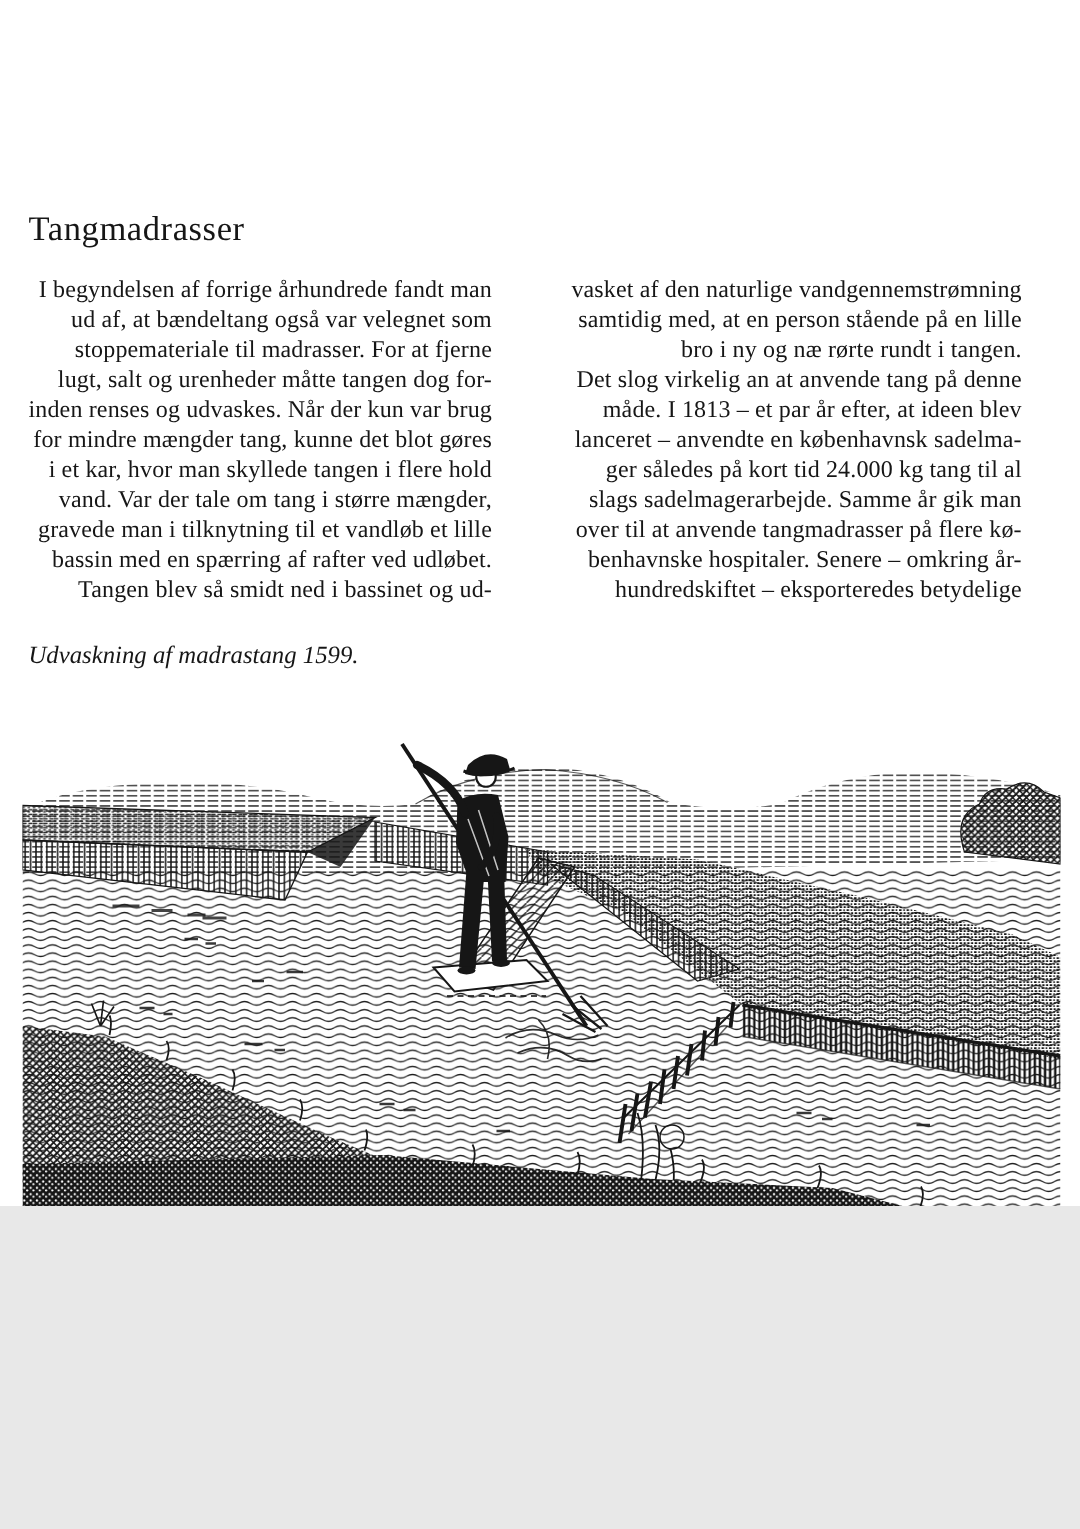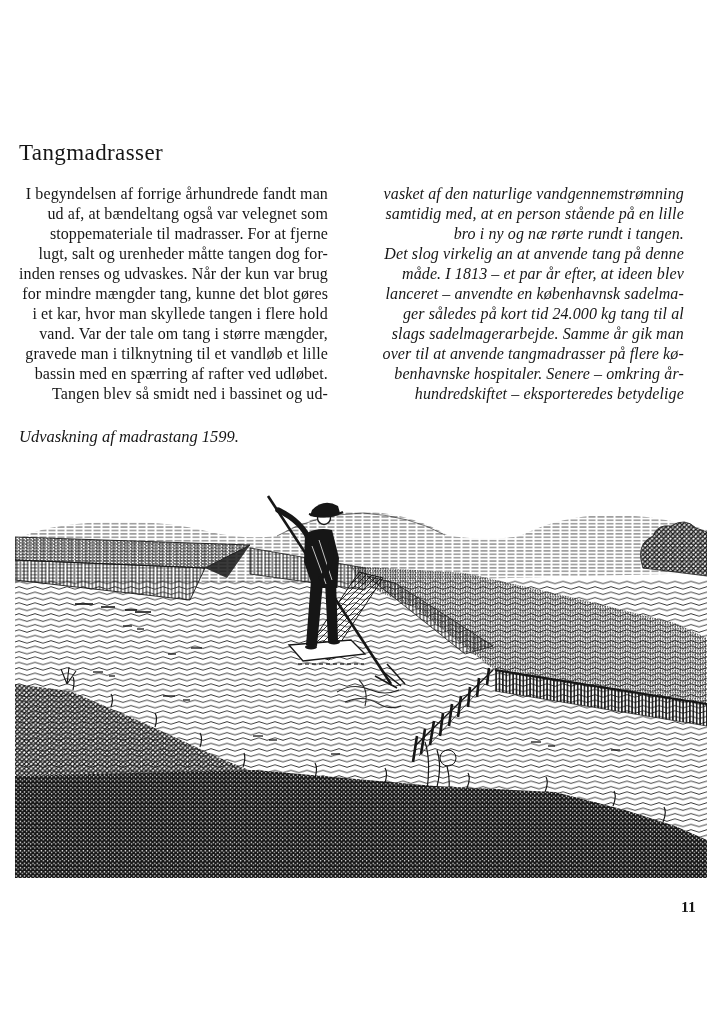--- a/index.html
+++ b/index.html
@@ -1,19 +1,19 @@
 <!DOCTYPE html>
 <html><head>
 <meta charset="utf-8">
 <style>
   html, body { margin: 0; padding: 0; background: #e8e8e8; }
   .page {
     position: relative;
     width: 720px;
-    height: 1019px;
+    height: 804px;
     margin: 0 auto;
     background: #ffffff;
     font-family: "Liberation Serif", serif;
     color: #161616;
     overflow: hidden;
   }
   .abs { position: absolute; }
   .heading {
     left: 19px; top: 140px;
     font-size: 23px;
@@ -25,21 +25,21 @@
     margin: 0;
     font-family: "Liberation Serif", serif;
     font-size: 16px;
     line-height: 20px;
     letter-spacing: 0.1px;
     white-space: pre;
     top: 184px;
     text-align: right;
   }
   .col-left  { left: 19px; }
-  .col-right { left: 372px; font-style: italic; }
+  .col-right { left: 372px; }
   .caption {
     left: 19px; top: 427px;
     font-size: 16.5px;
     font-style: italic;
     margin: 0;
   }
   .figure {
     left: 15px; top: 488px;
     width: 692px; height: 390px;
     margin: 0;

